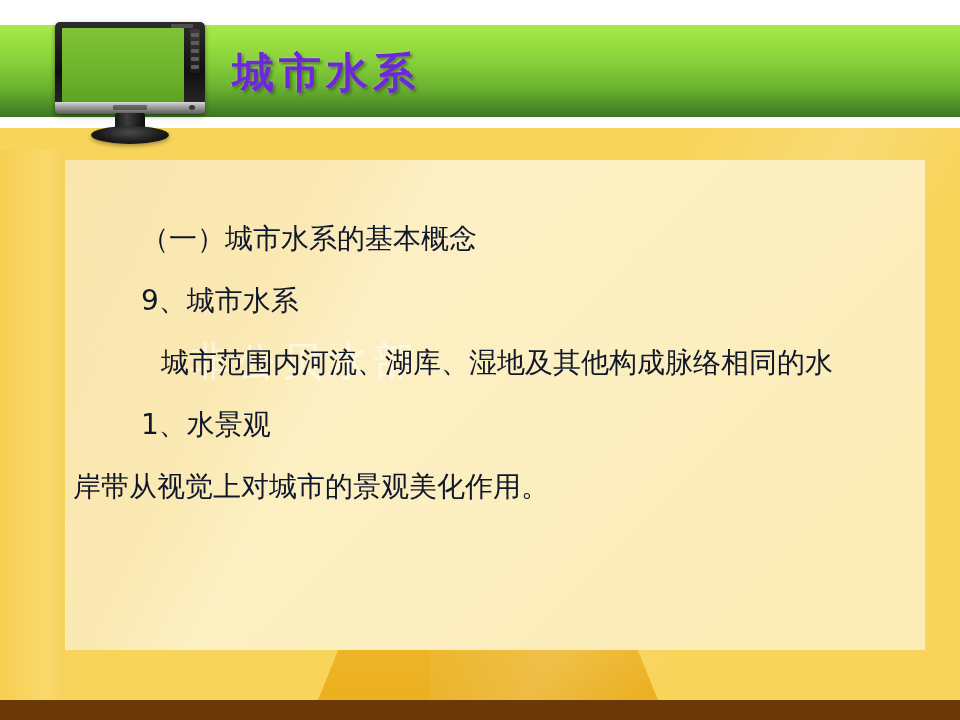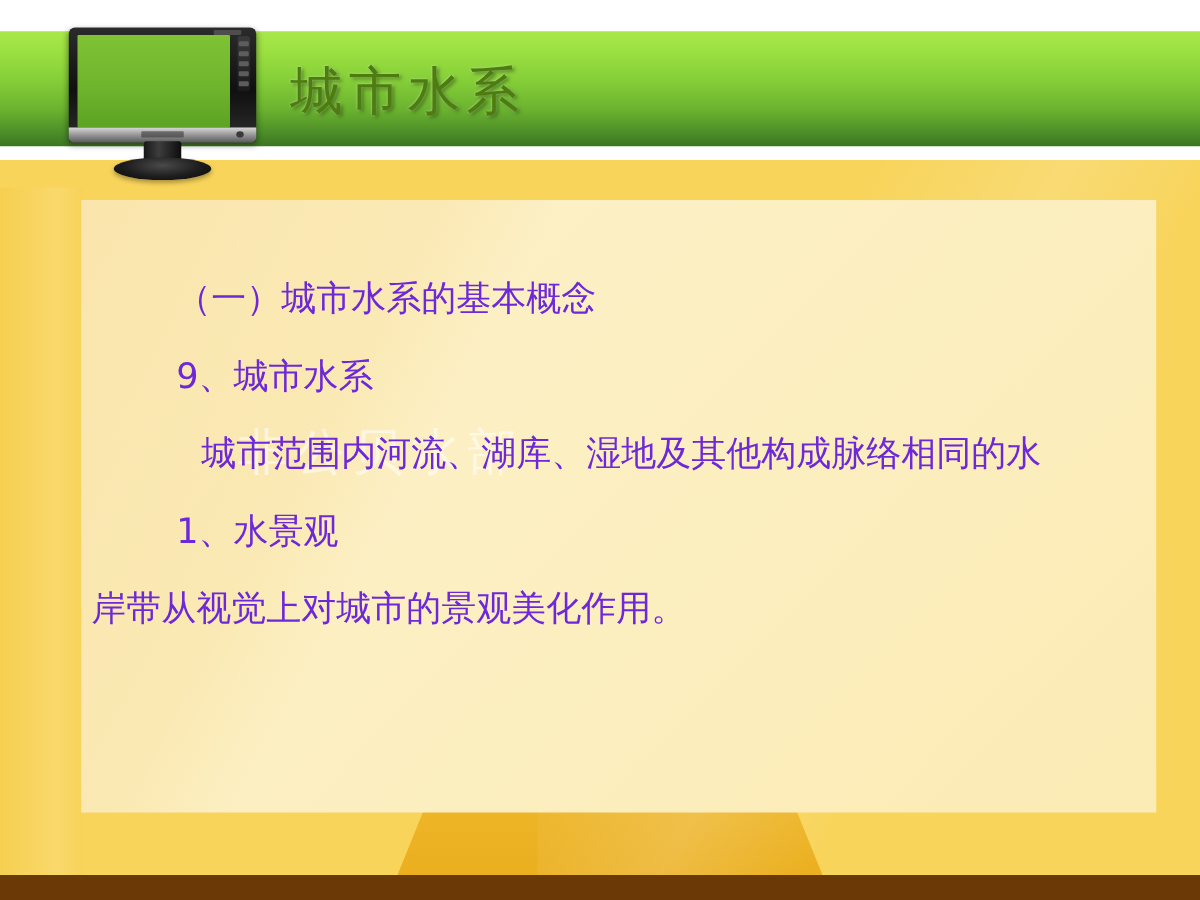--- a/index.html
+++ b/index.html
@@ -103,25 +103,25 @@
         #6BB32F 68%,
         #4D8E28 88%,
         #3C7623 100%);
   }
   .header-title {
     position: absolute;
     left: 232px;
     top: 44px;
     width: 420px;
     height: 60px;
-    color: #4d7c0f;
+    color: #6d28d9;
     font-size: 42px;
     line-height: 58px;
     letter-spacing: 5px;
-    font-weight: normal;
+    font-weight: bold;
     font-family: "DejaVu Sans", sans-serif;
     text-shadow: 2px 2px 3px rgba(40,70,15,0.55), 0 0 2px rgba(255,255,255,0.6);
     white-space: nowrap;
   }
 
   
   .monitor {
     position: absolute;
     left: 55px;
     top: 22px;
@@ -251,21 +251,21 @@
   }
 
   .body-text {
     position: absolute;
     left: 65px;
     top: 160px;
     width: 876px;
     height: 490px;
     padding: 0;
     box-sizing: border-box;
-    color: #6d28d9;
+    color: #0f172a;
     font-family: "DejaVu Sans", sans-serif;
     font-size: 28px;
     line-height: 62px;
   }
   .body-text p {
     margin: 0;
     white-space: nowrap;
   }
   .p-indent { padding-left: 96px; }
   .p-flush  { padding-left: 8px; }

